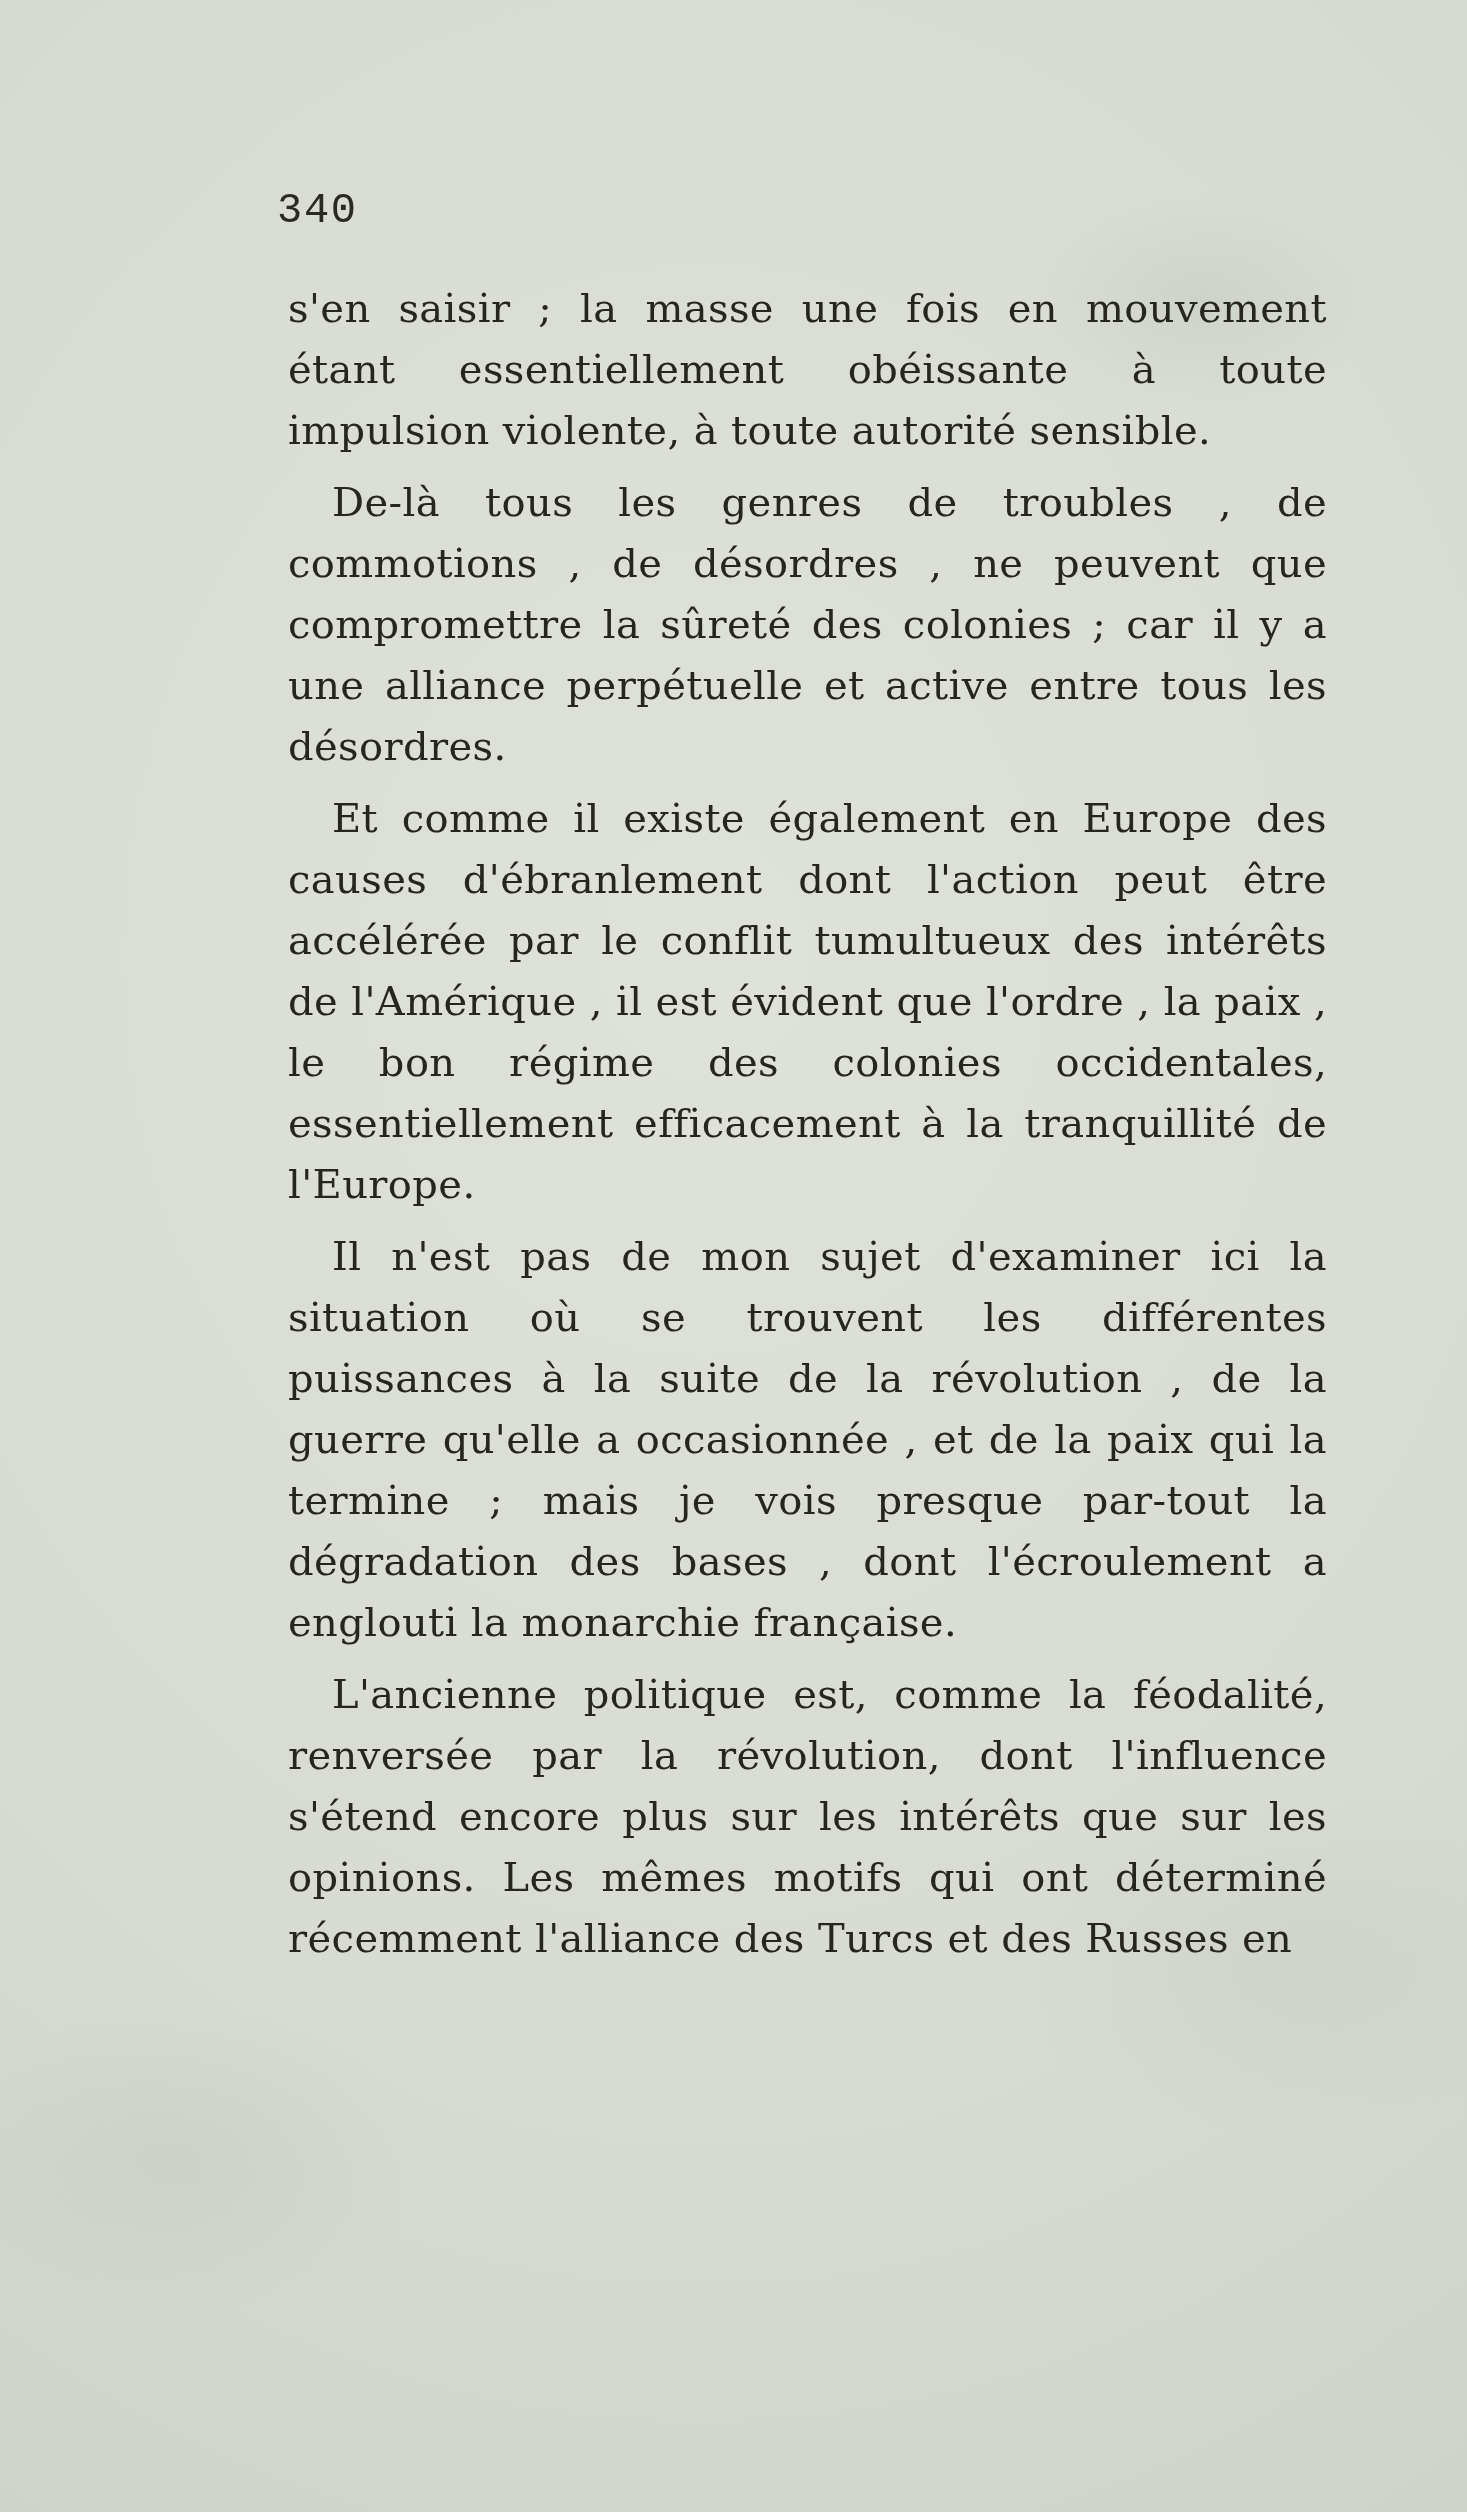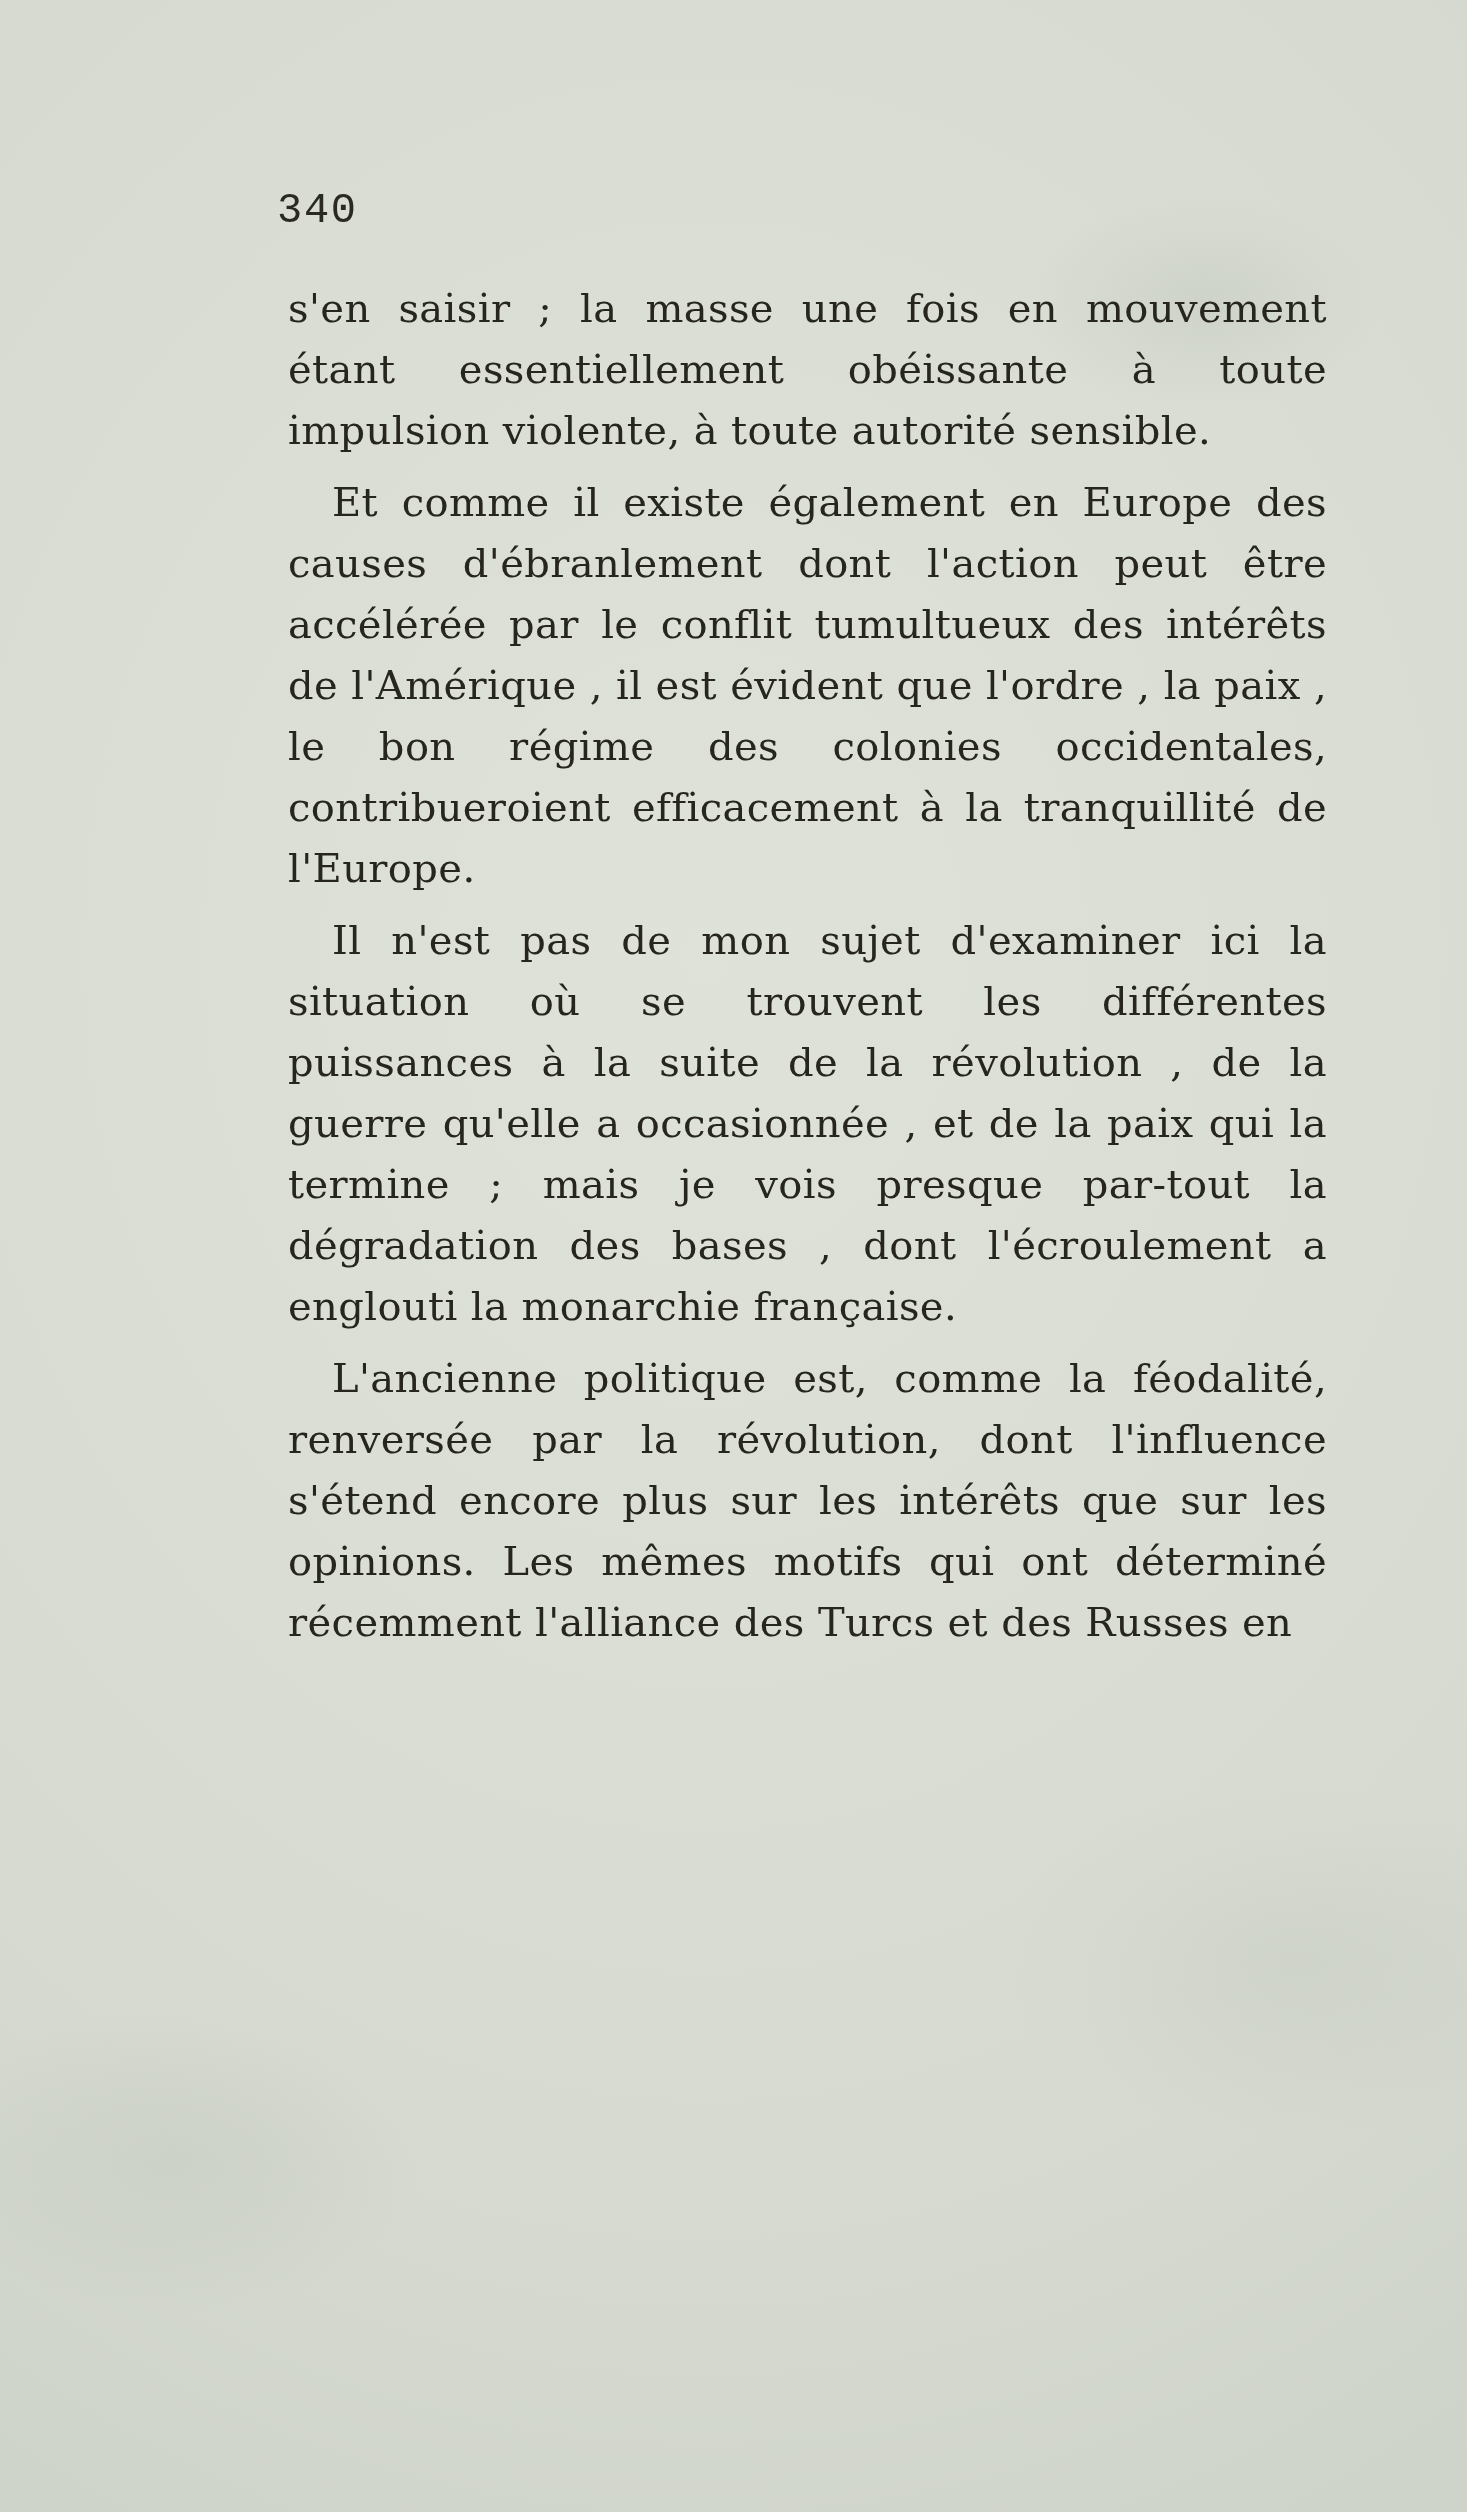--- a/index.html
+++ b/index.html
@@ -80,19 +80,20 @@
 <body>
 
 <div class="page">
 
   <header class="running-head">
     <span class="folio">340</span>
   </header>
 
   <main class="textblock">
     <p>s'en saisir ; la masse une fois en mouvement étant essentiellement obéissante à toute impulsion violente, à toute autorité sensible.</p>
-    <p class="indent">Et comme il existe également en Europe des causes d'ébranlement dont l'action peut être accélérée par le conflit tumultueux des intérêts de l'Amérique , il est évident que l'ordre , la paix , le bon régime des colonies occidentales, contribueroient efficacement à la tranquillité de l'Europe.</p>
+    <p class="indent">De-là tous les genres de troubles , de commotions , de désordres , ne peuvent que compromettre la sûreté des colonies ; car il y a une alliance perpétuelle et active entre tous les désordres.</p>
+    <p class="indent">Et comme il existe également en Europe des causes d'ébranlement dont l'action peut être accélérée par le conflit tumultueux des intérêts de l'Amérique , il est évident que l'ordre , la paix , le bon régime des colonies occidentales, essentiellement efficacement à la tranquillité de l'Europe.</p>
     <p class="indent">Il n'est pas de mon sujet d'examiner ici la situation où se trouvent les différentes puissances à la suite de la révolution , de la guerre qu'elle a occasionnée , et de la paix qui la termine ; mais je vois presque par-tout la dégradation des bases , dont l'écroulement a englouti la monarchie française.</p>
     <p class="indent">L'ancienne politique est, comme la féodalité, renversée par la révolution, dont l'influence s'étend encore plus sur les intérêts que sur les opinions. Les mêmes motifs qui ont déterminé récemment l'alliance des Turcs et des Russes en</p>
   </main>
 
 </div>
 
 
 </body></html>

